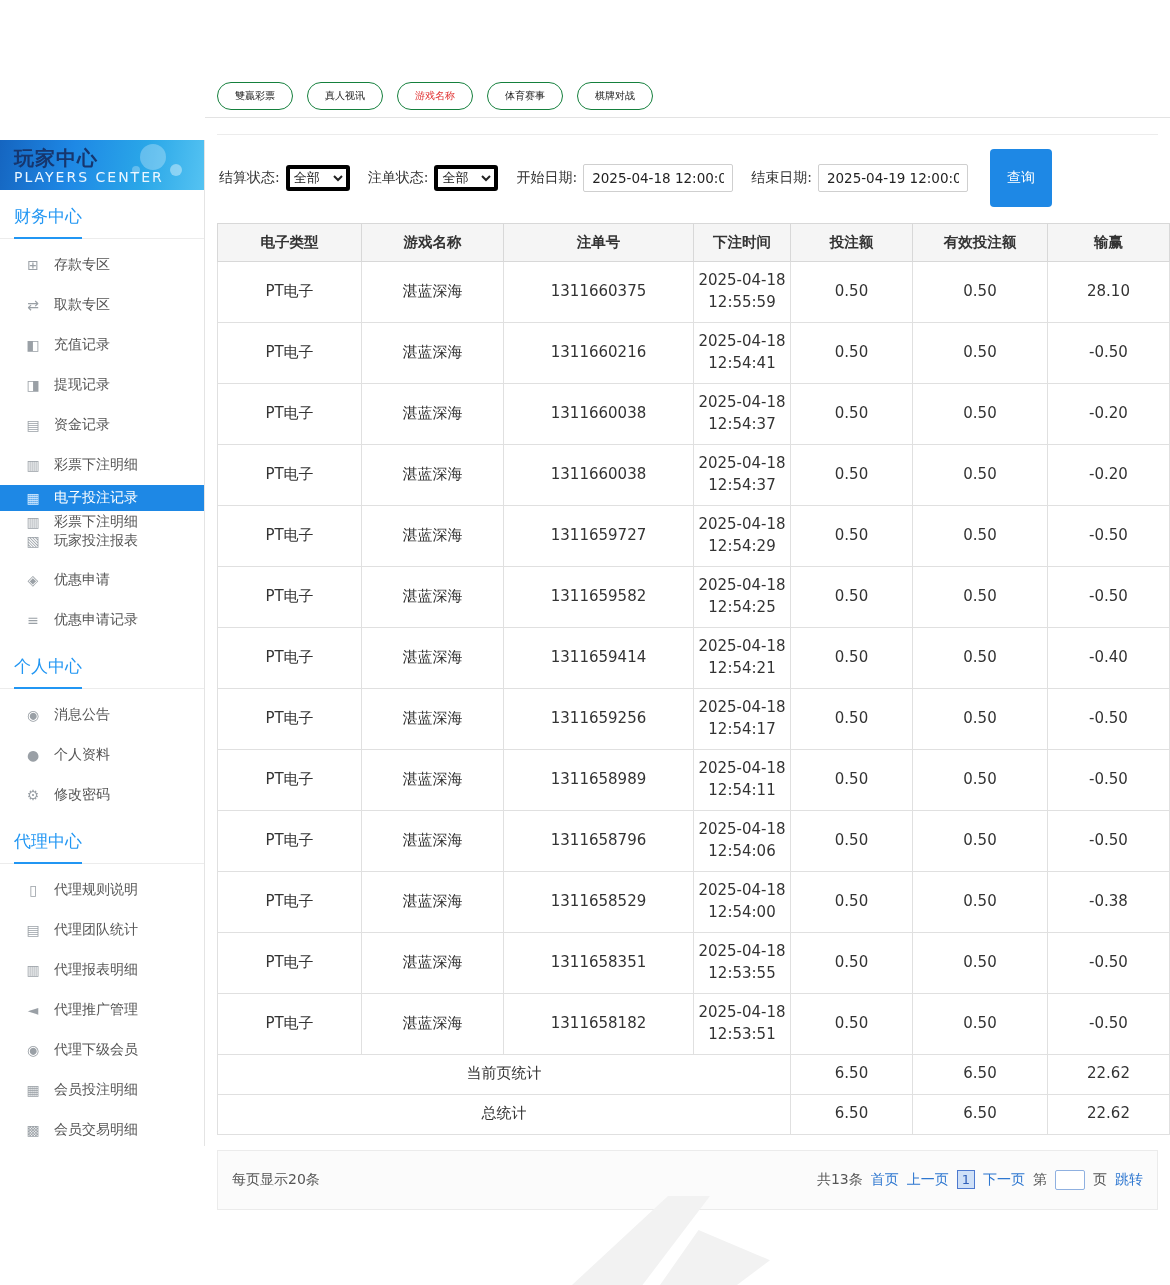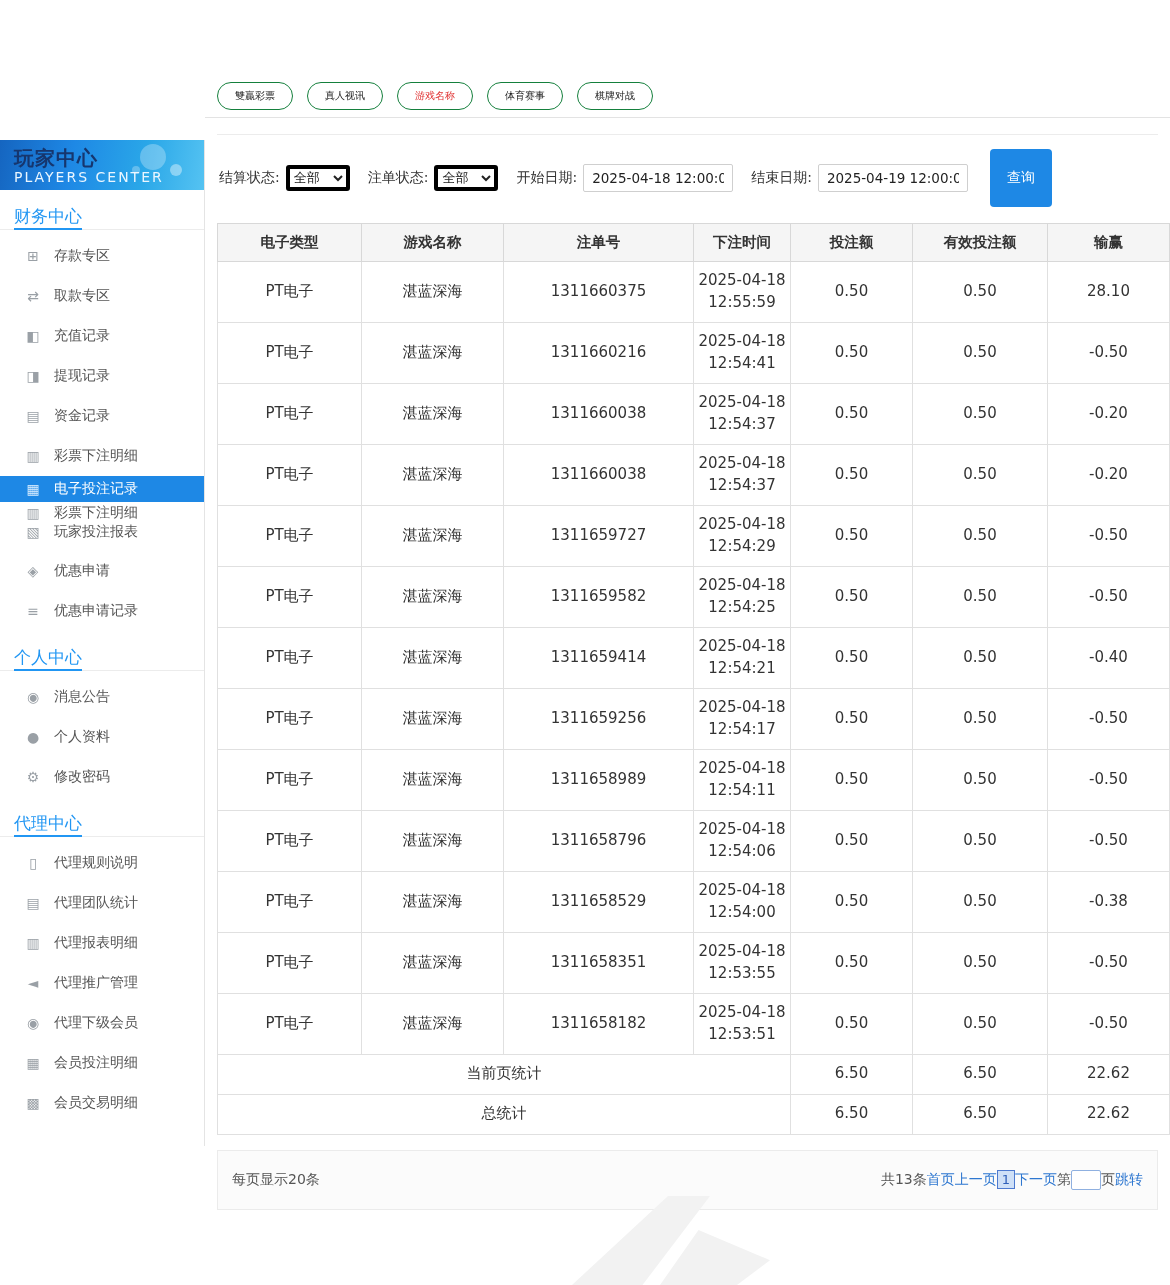--- a/index.html
+++ b/index.html
@@ -12,21 +12,21 @@
   .logo { height:50px; position:relative; overflow:hidden; padding:7px 0 0 14px;
     background:linear-gradient(100deg,#1565c0 0%,#1e88e5 35%,#2aa7e8 70%,#55c3f2 100%); }
   .logo-title { font-size:20px; font-weight:bold; color:#16366e; letter-spacing:1px; line-height:22px; }
   .logo-sub { font-size:14px; color:#eaf6ff; letter-spacing:2px; }
   .bubble { position:absolute; border-radius:50%; background:rgba(255,255,255,.28); }
   .b1 { width:26px; height:26px; right:38px; top:4px; }
   .b2 { width:12px; height:12px; right:22px; top:24px; background:rgba(255,255,255,.4); }
   .b3 { width:8px; height:8px; right:64px; top:26px; }
 
   .section-title { border-bottom:1px solid #ececec; padding:15px 0 0 14px; margin-bottom:6px; }
-  .section-title span { display:inline-block; font-size:17px; color:#2196f3; 
+  .section-title span { display:inline-block; font-size:17px; color:#2196f3; padding-bottom:9px;
     border-bottom:2px solid #2196f3; margin-bottom:-1px; }
   .menu-item { display:flex; align-items:center; height:40px; padding-left:25px; cursor:pointer; font-size:14px; color:#555; }
   .menu-item .mi-icon { width:16px; text-align:center; margin-right:13px; color:#9aa0a6; font-size:14px; }
   .menu-item.active { background:#1e88e5; color:#fff; height:26px; }
   .menu-item.active .mi-icon { color:#d7ecff; }
   .menu-item.squish { height:22px; }
   .menu-item.squish2 { height:22px; margin-top:-3px; margin-bottom:8px; }
 
   
   .main { flex:1; position:relative; }
@@ -50,21 +50,21 @@
 
   table.data-table { width:952px; margin:0 0 0 12px; border-collapse:collapse; table-layout:fixed; }
   .data-table th { height:38px; background:#f5f5f5; border:1px solid #d8d8d8;
     font-size:14.5px; font-weight:bold; color:#333; text-align:center; }
   .data-table td { height:61px; border:1px solid #e0e0e0; font-size:15px; color:#333;
     text-align:center; line-height:1.45; }
   .data-table tr.summary td { height:40px; font-size:15px; }
 
   .pagebar { margin:15px 12px 0; height:60px; background:#fbfbfb; border:1px solid #ebebeb;
     display:flex; align-items:center; justify-content:space-between; padding:0 14px; font-size:14px; color:#555; }
-  .pager { display:flex; align-items:center; color:#555; }
+  .pager { display:flex; align-items:center; gap:8px; color:#555; }
   .pager a { color:#2e77d0; text-decoration:none; cursor:pointer; }
   .pager .cur { background:#cfe0f7; border:1px solid #4d79cf; color:#2f5fb8; padding:0 4px;
     font-size:13px; line-height:17px; }
   .jump-input { width:30px; height:20px; border:1px solid #8fb0e0; border-radius:2px; }
 
   
   .wm1 { position:absolute; left:560px; top:1196px; width:150px; height:89px; background:#f2f2f2;
     clip-path:polygon(8% 100%, 72% 0, 100% 0, 55% 100%); }
   .wm2 { position:absolute; left:660px; top:1230px; width:110px; height:55px; background:#f2f2f2;
     clip-path:polygon(0 100%, 35% 0, 100% 55%, 70% 100%); }

